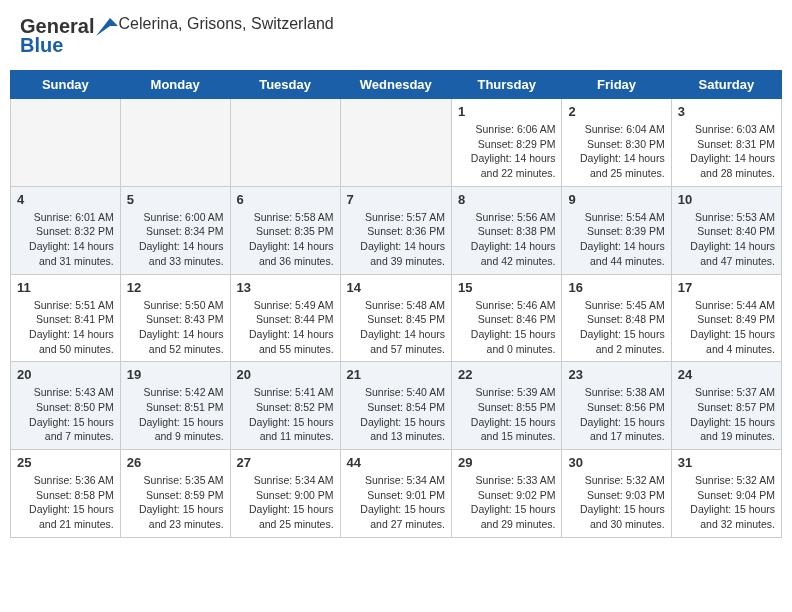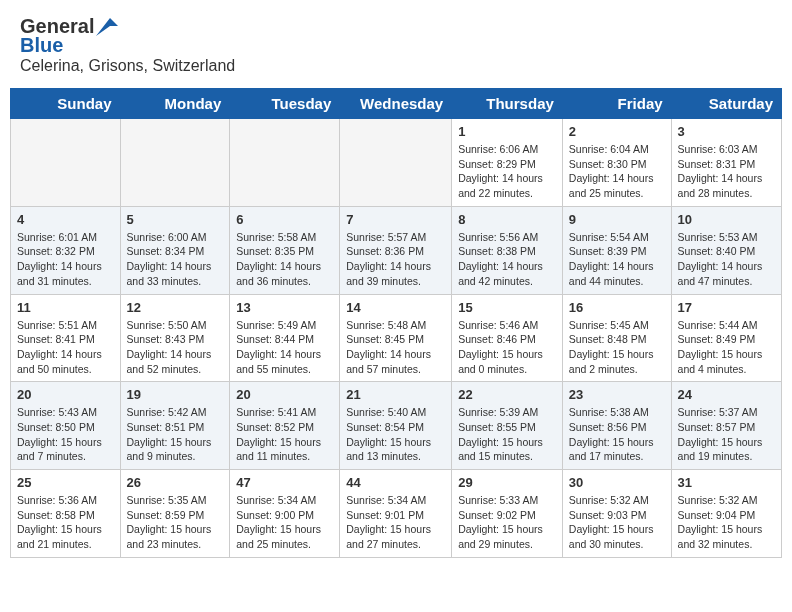--- a/index.html
+++ b/index.html
@@ -9,21 +9,20 @@
       width: 792px;
       min-height: 612px;
       padding: 10px;
     }
     .header {
       display: flex;
       justify-content: flex-start;
       align-items: flex-start;
       margin-bottom: 8px;
       padding: 5px 10px;
-      flex-direction: column;
     }
     .logo {
       display: flex;
       flex-direction: column;
       align-items: flex-start;
     }
     .title-area {
       text-align: right;
     }
     .month-title {
@@ -36,23 +35,23 @@
       color: #333;
     }
     .calendar {
       width: 100%;
       border-collapse: collapse;
       border: 1px solid #ccc;
     }
     .calendar th {
       background: #1a5fa8;
       color: #fff;
-      text-align: right;
+      text-align: center;
       padding: 6px 8px;
-      font-size: 15px;
+      font-size: 13px;
       border: 1px solid #1a5fa8;
     }
     .calendar td {
       border: 1px solid #ccc;
       vertical-align: top;
       padding: 5px 6px;
       width: 113px;
       min-height: 90px;
       background: #fff;
       font-size: 11px;
@@ -63,20 +62,21 @@
     }
     .day-number {
       font-weight: bold;
       font-size: 13px;
       margin-bottom: 3px;
     }
     .day-info {
       font-size: 10.5px;
       line-height: 1.4;
       color: #333;
+      text-align: right;
     }
     .row-shade td {
       background: #f0f4f8;
     }
   </style>
 </head>
 <body>
 
 <div class="header">
   <div class="logo">
@@ -217,21 +217,21 @@
       <tr>
         <td>
           <div class="day-number">25</div>
           <div class="day-info">Sunrise: 5:36 AM<br>Sunset: 8:58 PM<br>Daylight: 15 hours and 21 minutes.</div>
         </td>
         <td>
           <div class="day-number">26</div>
           <div class="day-info">Sunrise: 5:35 AM<br>Sunset: 8:59 PM<br>Daylight: 15 hours and 23 minutes.</div>
         </td>
         <td>
-          <div class="day-number">47</div>
+          <div class="day-number">27</div>
           <div class="day-info">Sunrise: 5:34 AM<br>Sunset: 9:00 PM<br>Daylight: 15 hours and 25 minutes.</div>
         </td>
         <td>
           <div class="day-number">44</div>
           <div class="day-info">Sunrise: 5:34 AM<br>Sunset: 9:01 PM<br>Daylight: 15 hours and 27 minutes.</div>
         </td>
         <td>
           <div class="day-number">29</div>
           <div class="day-info">Sunrise: 5:33 AM<br>Sunset: 9:02 PM<br>Daylight: 15 hours and 29 minutes.</div>
         </td>

